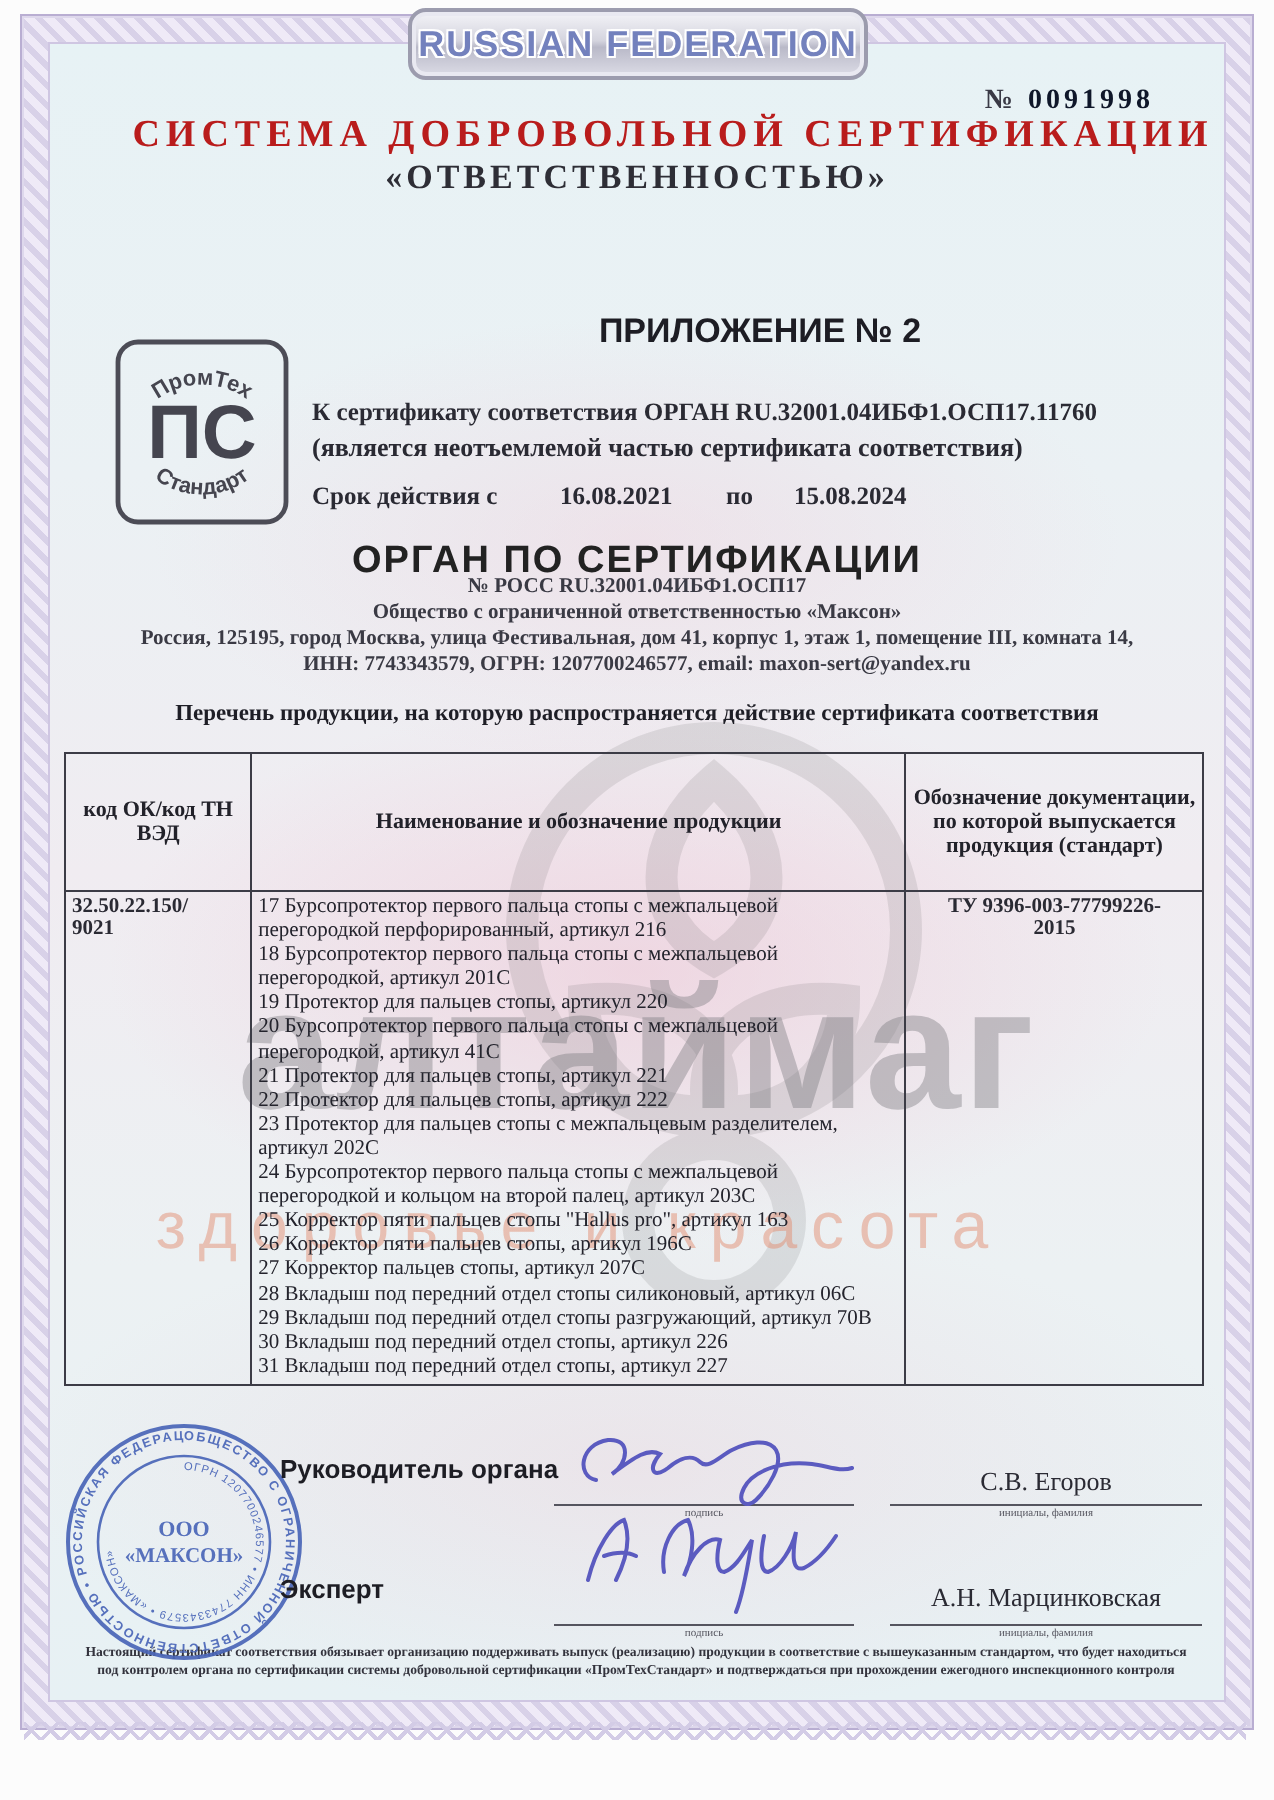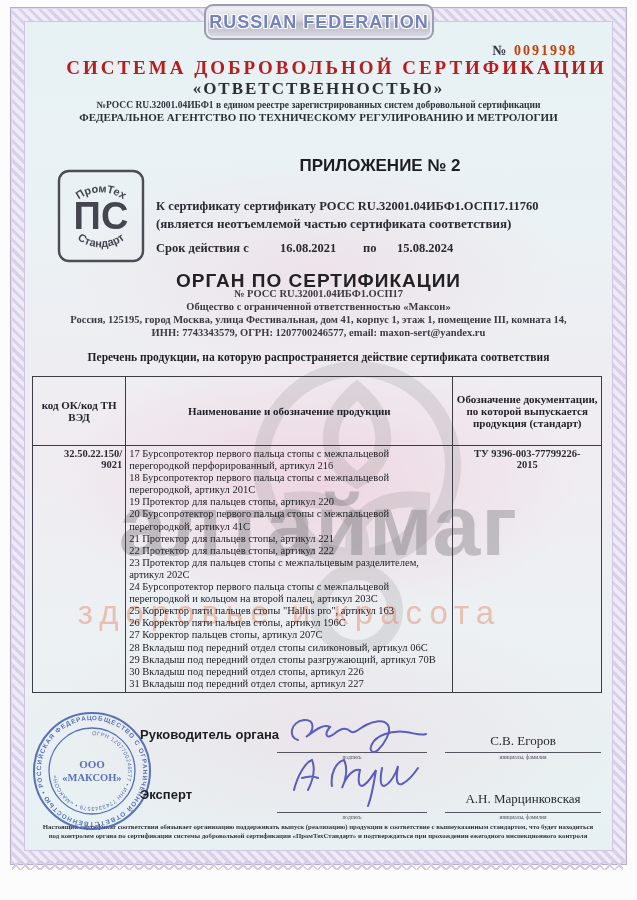--- a/index.html
+++ b/index.html
@@ -30,21 +30,21 @@
 
   
   .banner{left:204px;top:4px;width:226px;height:32px;z-index:6;border-radius:9px;
     background:linear-gradient(180deg,#f4f4f8 0%,#d4d4de 45%,#b9b9c8 55%,#dcdce6 100%);
     border:2px solid #9c9cae;box-shadow:0 0 0 2px #e9e9f1 inset;
     display:flex;align-items:center;justify-content:center;
     font-family:"Liberation Sans",sans-serif;font-weight:bold;font-size:18px;letter-spacing:1px;
     color:#7381bd;text-shadow:-1px -1px 0 #fff,1px -1px 0 #fff,-1px 1px 0 #fff,1px 1px 0 #fff;}
 
   .cert-number{top:43px;right:60px;font-size:14px;font-weight:bold;letter-spacing:2px;color:#3a3a46;z-index:3;}
-  .cert-number .digits{color:#c2410c;}
+  .cert-number .digits{color:#0f172a;}
 
   .title1{top:57px;font-size:19px;font-weight:bold;letter-spacing:3px;color:#b91c1c;z-index:3;margin-left:18px;}
   .title2{top:79px;font-size:17px;font-weight:bold;letter-spacing:2px;color:#2e2e36;z-index:3;}
   .regline{top:100px;font-size:9.5px;font-weight:bold;color:#33333d;z-index:3;}
   .fedline{top:111px;font-size:11px;font-weight:bold;color:#2e2e36;z-index:3;}
 
   .logo{left:56px;top:166px;z-index:3;}
 
   .appendix{left:220px;top:156px;width:320px;text-align:center;
     font-family:"Liberation Sans",sans-serif;font-weight:bold;font-size:17px;color:#1d1d24;z-index:3;}
@@ -58,21 +58,21 @@
   .organ-head{top:270px;font-family:"Liberation Sans",sans-serif;font-weight:bold;font-size:19px;letter-spacing:1px;color:#222;z-index:3;}
   .organ-line{font-size:10.5px;font-weight:bold;color:#3a3a44;z-index:3;}
   .o1{top:288px;} .o2{top:301px;} .o3{top:314px;} .o4{top:327px;}
 
   .perechen{top:351px;font-size:11.5px;font-weight:bold;color:#1e1e26;z-index:3;}
 
   table.products{position:absolute;left:32px;top:376px;width:570px;border-collapse:collapse;z-index:3;background:transparent;}
   table.products td,table.products th{border:1px solid #3c3c46;padding:2px 3px;vertical-align:top;}
   table.products th{font-size:11px;font-weight:bold;color:#22222a;text-align:center;vertical-align:middle;height:64px;}
   .col-code{width:88px;} .col-name{width:336px;} .col-doc{width:146px;}
-  .cell-code{font-size:10.5px;font-weight:bold;text-align:right;color:#2a2a33;padding-top:3px;}
+  .cell-code{font-size:10.5px;font-weight:bold;text-align:left;color:#2a2a33;padding-top:3px;}
   .cell-items{font-size:10.5px;color:#23232c;line-height:12.1px;padding-top:3px;min-height:244px;}
   .cell-doc{font-size:10.5px;font-weight:bold;text-align:center;color:#2a2a33;padding-top:3px;}
 
   .wm-big{left:0;top:482px;width:637px;text-align:center;font-family:"Liberation Sans",sans-serif;
     font-weight:bold;font-size:86px;letter-spacing:1px;color:rgba(120,120,124,.40);z-index:2;line-height:1;}
   .wm-small{left:0;top:596px;width:579px;text-align:center;font-family:"Liberation Sans",sans-serif;
     font-size:33px;letter-spacing:7px;color:rgba(226,138,108,.48);z-index:2;line-height:1;}
   .flower{left:242px;top:350px;z-index:1;opacity:.13;}
 
   .stamp{left:27px;top:706px;z-index:4;opacity:.92;}
@@ -115,41 +115,39 @@
     <span>RUSSIAN FEDERATION</span>
   </div>
 
   <div class="abs cert-number">
     <span>№</span>
     <span class="digits">0091998</span>
   </div>
 
   <div class="abs ctr title1">СИСТЕМА ДОБРОВОЛЬНОЙ СЕРТИФИКАЦИИ</div>
   <div class="abs ctr title2">«ОТВЕТСТВЕННОСТЬЮ»</div>
-  <div class="abs ctr regline">№РОСС RU.32001.04ИБФ1 в едином реестре зарегистрированных систем добровольной сертификации</div>
-  <div class="abs ctr fedline">ФЕДЕРАЛЬНОЕ АГЕНТСТВО ПО ТЕХНИЧЕСКОМУ РЕГУЛИРОВАНИЮ И МЕТРОЛОГИИ</div>
 
   <svg class="abs logo" width="90" height="100" viewBox="0 0 90 100">
     <rect x="3" y="5" width="84" height="90" rx="10" fill="none" stroke="#4c4c56" stroke-width="2.4"></rect>
     <defs>
       <path id="arcTop" d="M14 44 A34 30 0 0 1 76 44"></path>
       <path id="arcBot" d="M12 62 A36 32 0 0 0 78 62"></path>
     </defs>
     <text font-family="Liberation Sans,sans-serif" font-size="11" font-weight="bold" fill="#45454f">
       <textPath href="#arcTop" startOffset="50%" text-anchor="middle">ПромТех</textPath>
     </text>
     <text x="45" y="63" text-anchor="middle" font-family="Liberation Sans,sans-serif" font-size="38" font-weight="bold" fill="#45454f">ПС</text>
     <text font-family="Liberation Sans,sans-serif" font-size="11" font-weight="bold" fill="#45454f">
       <textPath href="#arcBot" startOffset="50%" text-anchor="middle">Стандарт</textPath>
     </text>
   </svg>
 
   <div class="abs appendix">ПРИЛОЖЕНИЕ № 2</div>
 
-  <div class="abs certline1">К сертификату сертификату РОСС RU.32001.04ИБФ1.ОСП17.11760</div>
+  <div class="abs certline1">К сертификату соответствия ОРГАН RU.32001.04ИБФ1.ОСП17.11760</div>
   <div class="abs certline2">(является неотъемлемой частью сертификата соответствия)</div>
 
   <div class="abs period">
     <span class="p-label">Срок действия с</span>
     <span class="p-d1">16.08.2021</span>
     <span class="p-po">по</span>
     <span class="p-d2">15.08.2024</span>
   </div>
 
   <div class="abs ctr organ-head">ОРГАН ПО СЕРТИФИКАЦИИ</div>

